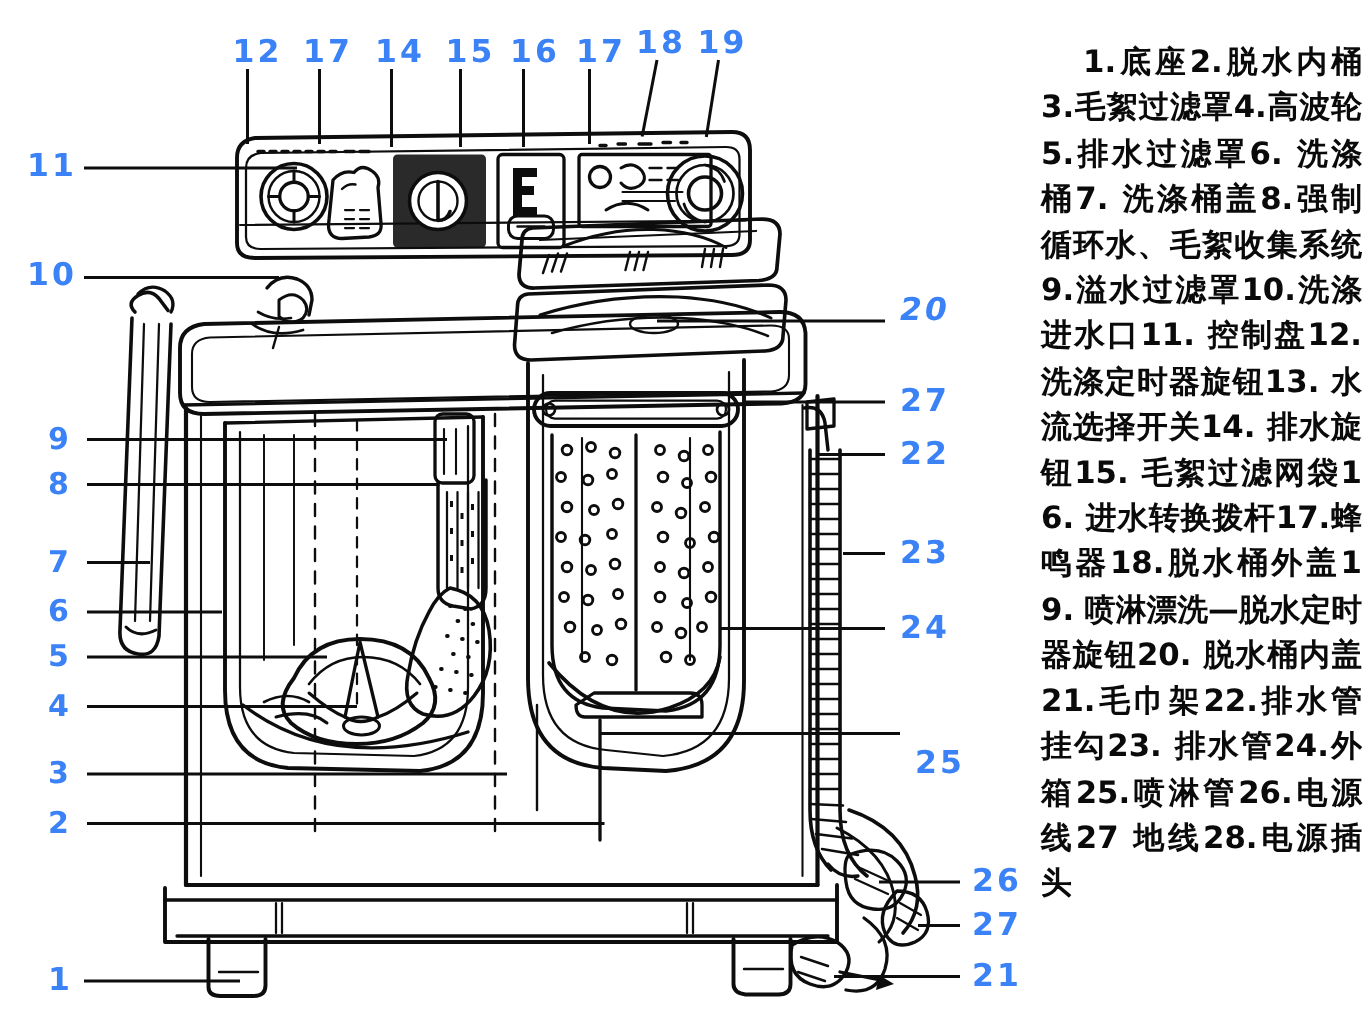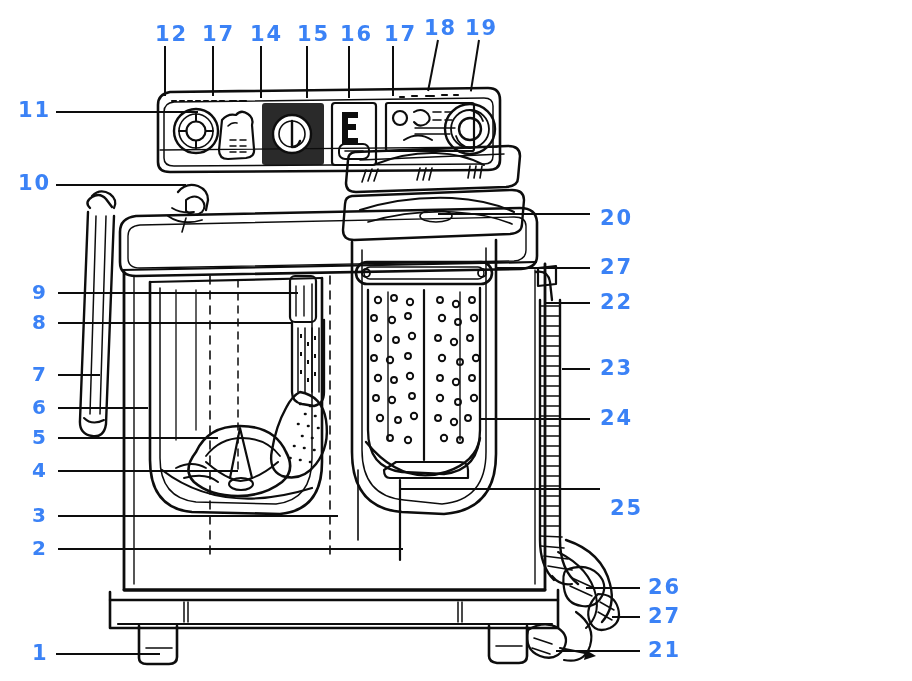--- a/index.html
+++ b/index.html
@@ -480,24 +480,25 @@
   <span class="callout small" style="left:32px;top:282px;">9</span>
   <span class="callout small" style="left:32px;top:312px;">8</span>
   <span class="callout small" style="left:32px;top:364px;">7</span>
   <span class="callout small" style="left:32px;top:397px;">6</span>
   <span class="callout small" style="left:32px;top:427px;">5</span>
   <span class="callout small" style="left:32px;top:460px;">4</span>
   <span class="callout small" style="left:32px;top:505px;">3</span>
   <span class="callout small" style="left:32px;top:538px;">2</span>
   <span class="callout" style="left:32px;top:643px;">1</span>
 
-  <span class="callout" style="left:600px;top:208px;">20</span>
+  <span class="callout" style="left:600px;top:196px;font-style:italic;">20</span>
   <span class="callout" style="left:600px;top:257px;">27</span>
   <span class="callout" style="left:600px;top:292px;">22</span>
   <span class="callout" style="left:600px;top:358px;">23</span>
   <span class="callout" style="left:600px;top:408px;">24</span>
   <span class="callout" style="left:610px;top:478px;margin-top:20px;">25</span>
   <span class="callout" style="left:648px;top:577px;text-align:center;">26</span>
   <span class="callout" style="left:648px;top:606px;">27</span>
   <span class="callout" style="left:648px;top:640px;">21</span>
 
+  <div id="legend">1.底座2.脱水内桶3.毛絮过滤罩4.高波轮5.排水过滤罩6. 洗涤桶7. 洗涤桶盖8.强制循环水、毛絮收集系统9.溢水过滤罩10.洗涤进水口11. 控制盘12. 洗涤定时器旋钮13. 水流选择开关14. 排水旋钮15. 毛絮过滤网袋16. 进水转换拨杆17.蜂鸣器18.脱水桶外盖19. 喷淋漂洗—脱水定时器旋钮20. 脱水桶内盖21.毛巾架22.排水管挂勾23. 排水管24.外箱25.喷淋管26.电源线27 地线28.电源插头</div>
 
 </div>
 
 </body></html>

